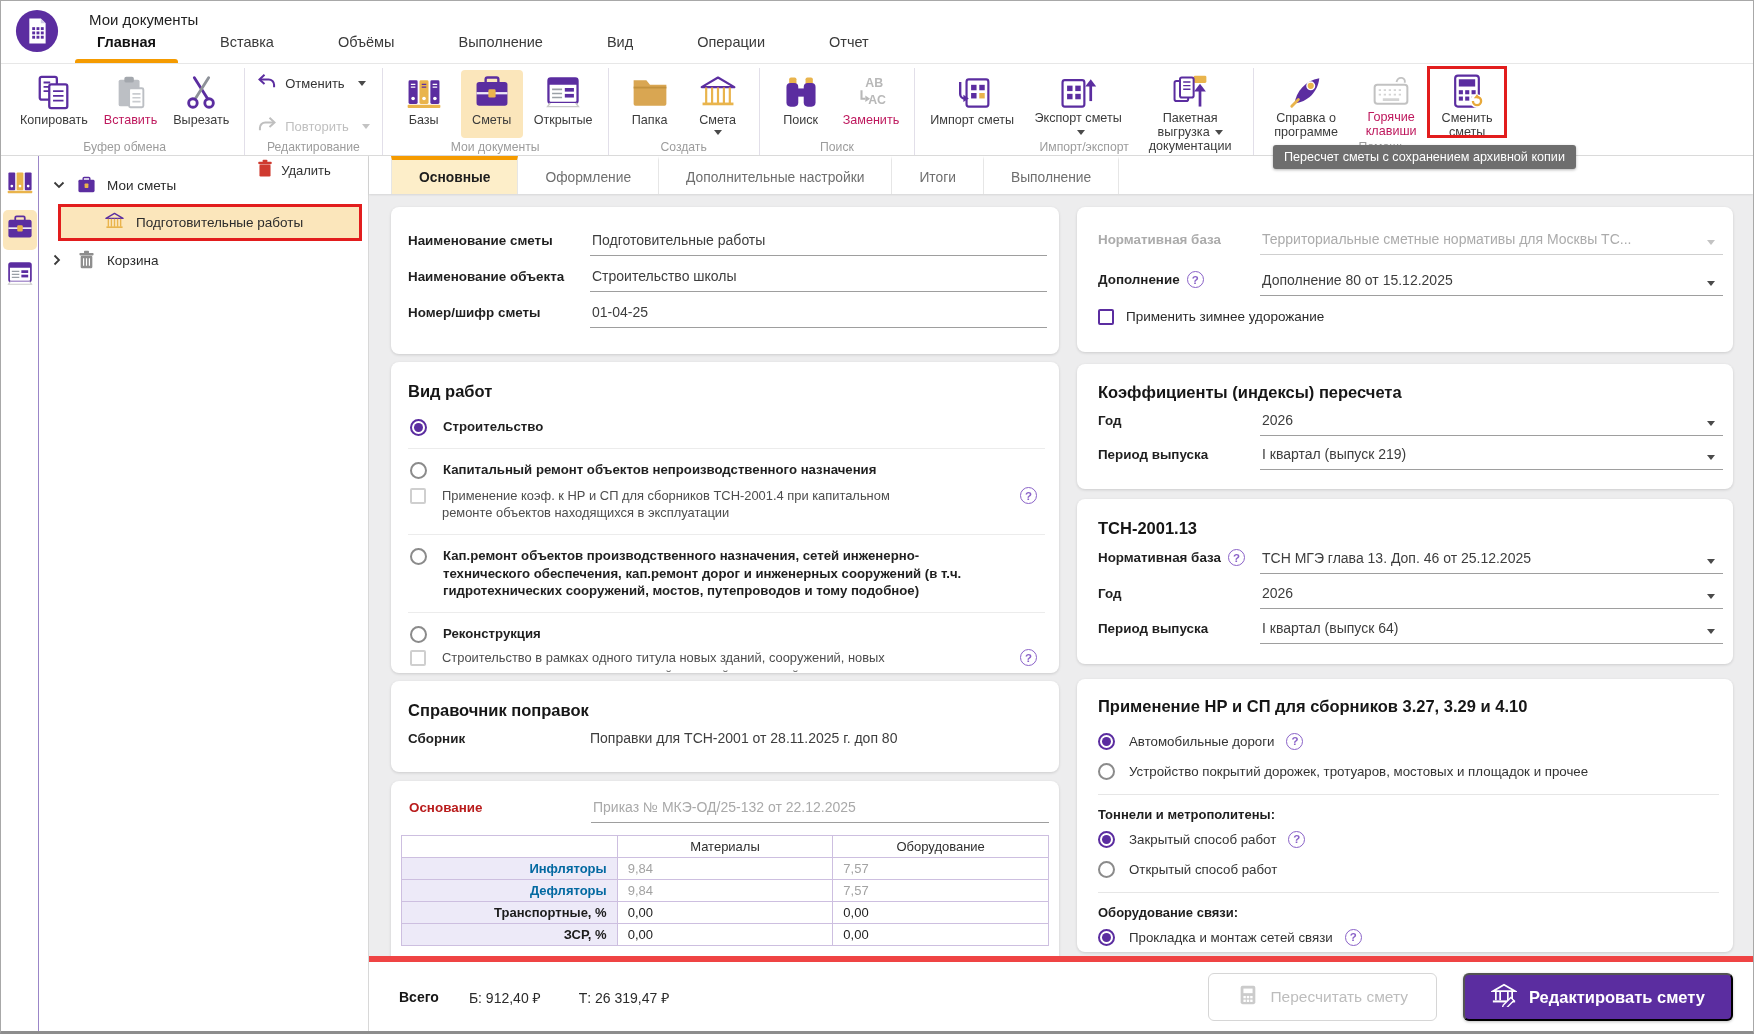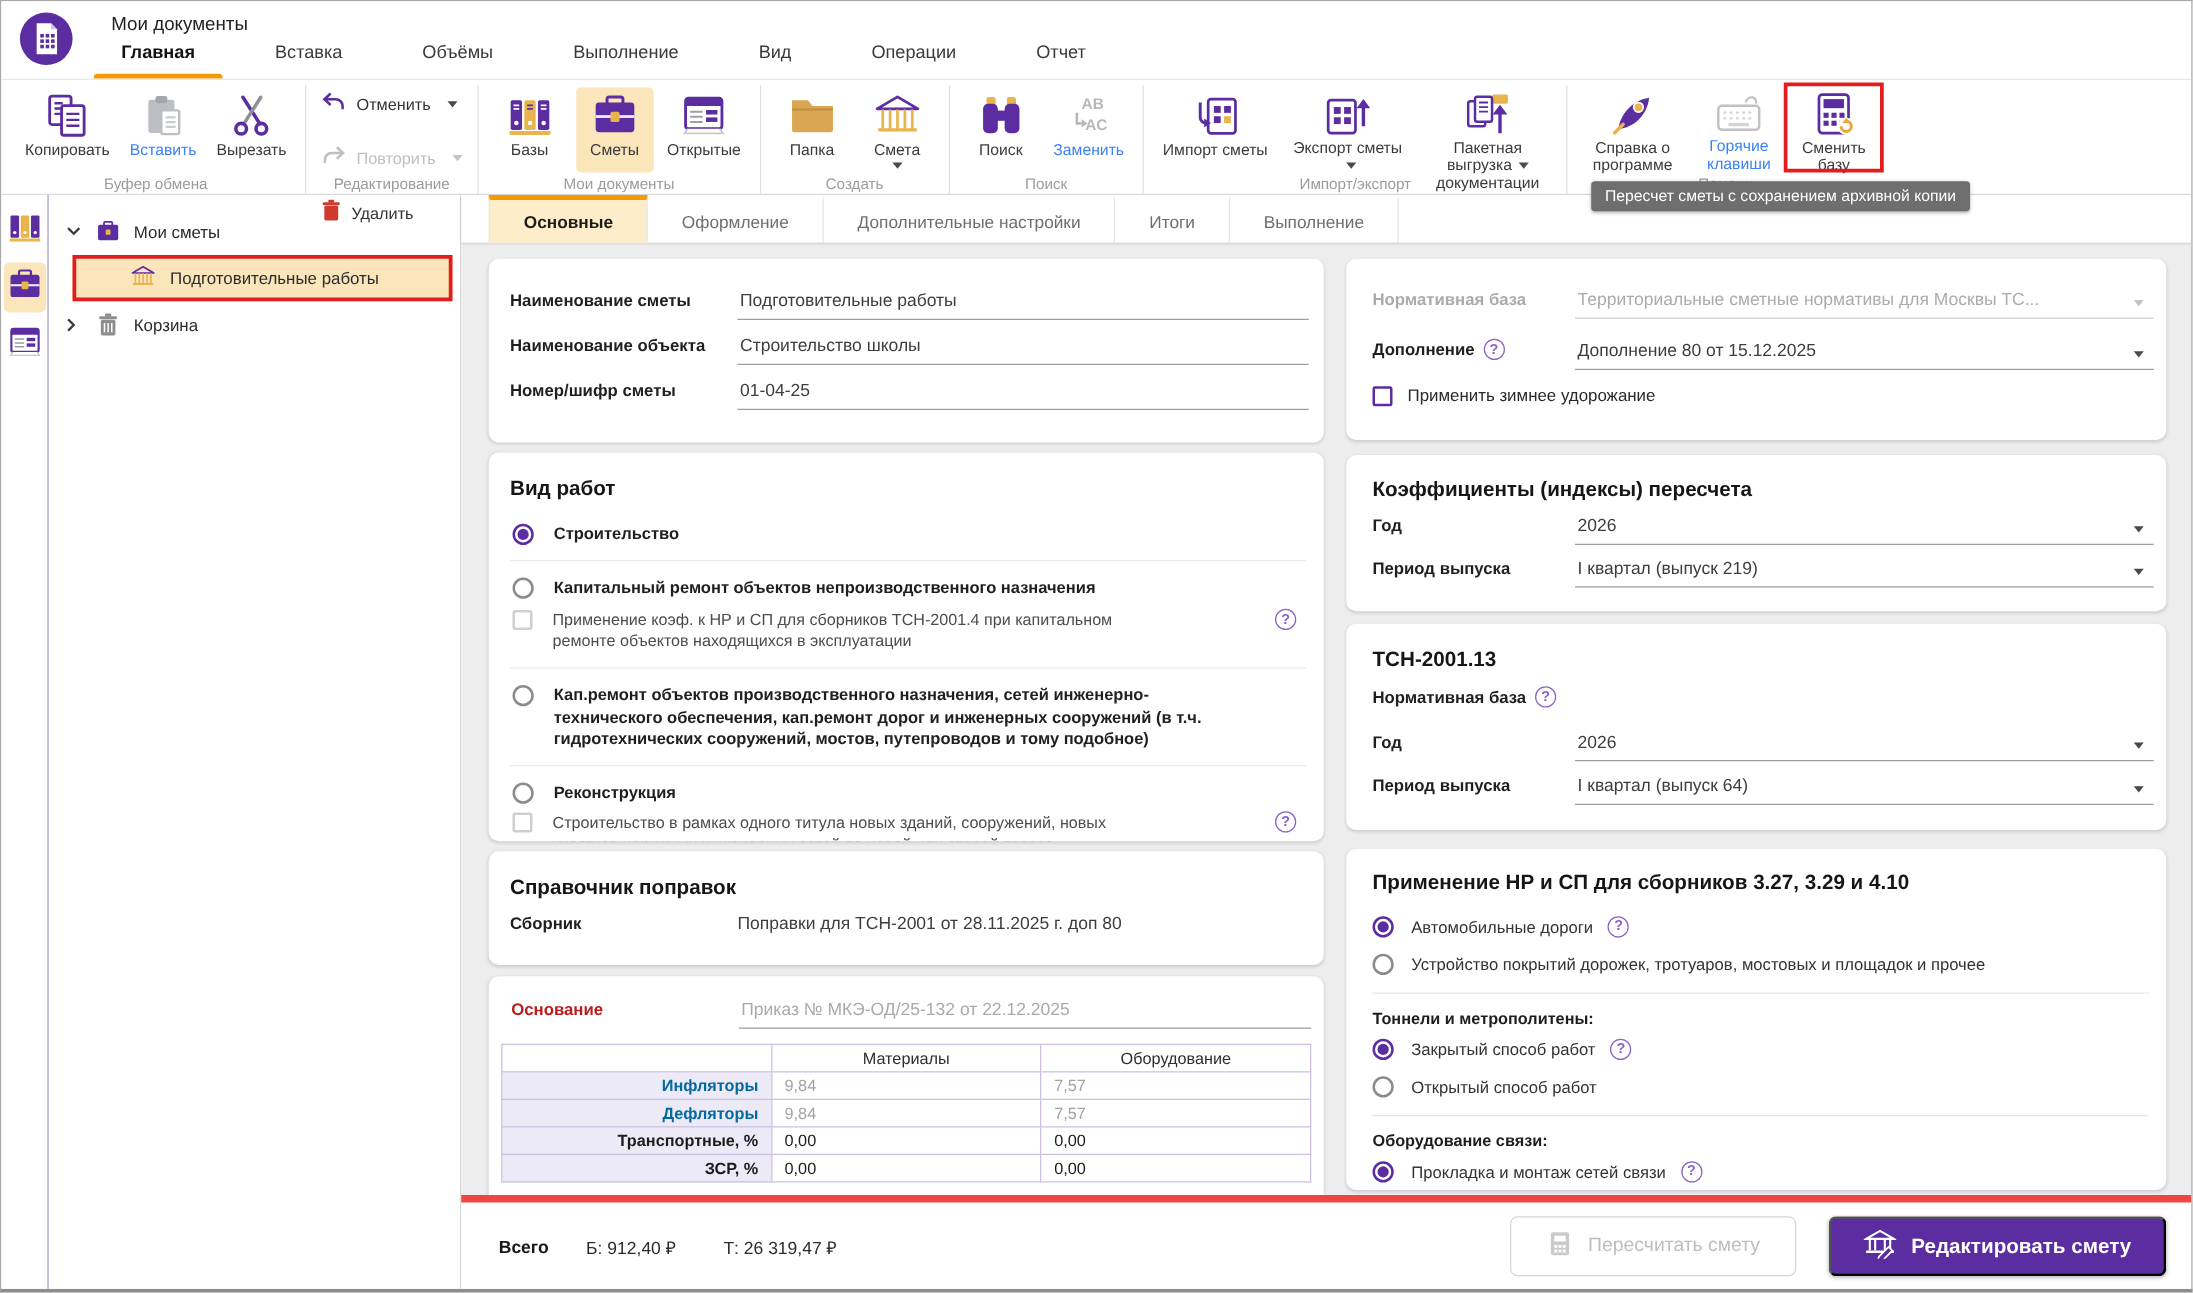--- a/index.html
+++ b/index.html
@@ -20,21 +20,21 @@
 
   
   .ribbon{height:93px;display:flex;align-items:stretch;padding:4px 0 0 4px;position:relative;
       border-top:1px solid #e7e7e7;border-bottom:1px solid #dbdbdb;background:#fff;}
   .rgroup{position:relative;display:flex;gap:6px;padding:2px 10px 17px;border-right:1px solid #e2dfe9;}
   .glabel{position:absolute;left:0;right:0;bottom:1px;text-align:center;font-size:12.2px;color:#9c9c9c;white-space:nowrap;}
   .rbtn{display:flex;flex-direction:column;align-items:center;min-width:62px;padding:3px 5px 0;
       border-radius:4px;font-size:12.6px;line-height:1.12;color:#3b3b3b;text-align:center;cursor:default;position:relative;}
   .rbtn .ric{height:40px;display:flex;align-items:center;justify-content:center;}
   .rbtn.active{background:#fbe6bb;}
-  .rbtn.disabled{color:#3b82f6;}
+  .rbtn.disabled{color:#be185d;}
   .rbtn .lbl{max-width:96px;}
   .rbtn .lbl.w56{max-width:56px;} .rbtn .lbl.w74{max-width:74px;} .rbtn .lbl.w64{max-width:64px;}
   .caret{width:0;height:0;border-left:4.5px solid transparent;border-right:4.5px solid transparent;
       border-top:5.5px solid #4a4a4a;display:inline-block;margin-left:5px;vertical-align:middle;}
   .caret.gray{border-top-color:#c3c3c3;}
   .stack{display:flex;flex-direction:column;gap:23px;padding:3px 2px 0;}
   .srow{display:flex;align-items:center;gap:8px;font-size:13px;color:#333;white-space:nowrap;}
   .srow.disabled{color:#bfbfbf;}
   .redbox::after{content:"";position:absolute;left:-7px;right:-7px;top:-4px;bottom:0;
       border:3px solid #e21d1d;pointer-events:none;}
@@ -398,21 +398,21 @@
             <rect x="20" y="18" width="4.5" height="4.5" fill="#5b2da0"></rect>
             <rect x="27" y="18" width="4.5" height="4.5" fill="#5b2da0"></rect>
             <rect x="13" y="25" width="4.5" height="4.5" fill="#5b2da0"></rect>
             <rect x="20" y="25" width="4.5" height="4.5" fill="#5b2da0"></rect>
             <rect x="27" y="25" width="4.5" height="4.5" fill="#5b2da0"></rect>
             <circle cx="33" cy="30" r="7.5" fill="#fff"></circle>
             <path d="M33 25.5 a4.5 4.5 0 1 1 -4.5 4.5" fill="none" stroke="#e8a93a" stroke-width="2.6"></path>
             <path d="M33 22.5 l3.5 4.5 h-7 z" fill="#e8a93a"></path>
           </svg>
         </span>
-      <span class="lbl w56">Сменить базу</span>
+      <span class="lbl w56">Сменить сметы</span>
     </div>
     <div class="glabel">Помощь</div>
   </div>
 </div>
 
 <div class="tooltip">Пересчет сметы с сохранением архивной копии</div>
 
 <div class="bodyrow">
 
   <div class="rail">
@@ -640,20 +640,24 @@
           </div>
         </div>
 
         <div class="card" style="height:165px;margin-bottom:15px;padding:20px 10px 0 21px;">
           <div class="ctitle" style="margin-bottom:11px;">ТСН-2001.13</div>
           <div class="frow" style="margin-bottom:11px;">
             <div class="flabel" style="width:162px;">
               <span>Нормативная база</span>
                 <span class="help">?</span>
             </div>
+            <div class="fsel">
+              <span class="fsv">ТСН МГЭ глава 13. Доп. 46 от 25.12.2025</span>
+              <span class="caret"></span>
+            </div>
           </div>
           <div class="frow" style="margin-bottom:11px;">
             <div class="flabel" style="width:162px;">Год</div>
             <div class="fsel">
               <span class="fsv">2026</span>
               <span class="caret"></span>
             </div>
           </div>
           <div class="frow">
             <div class="flabel" style="width:162px;">Период выпуска</div>

